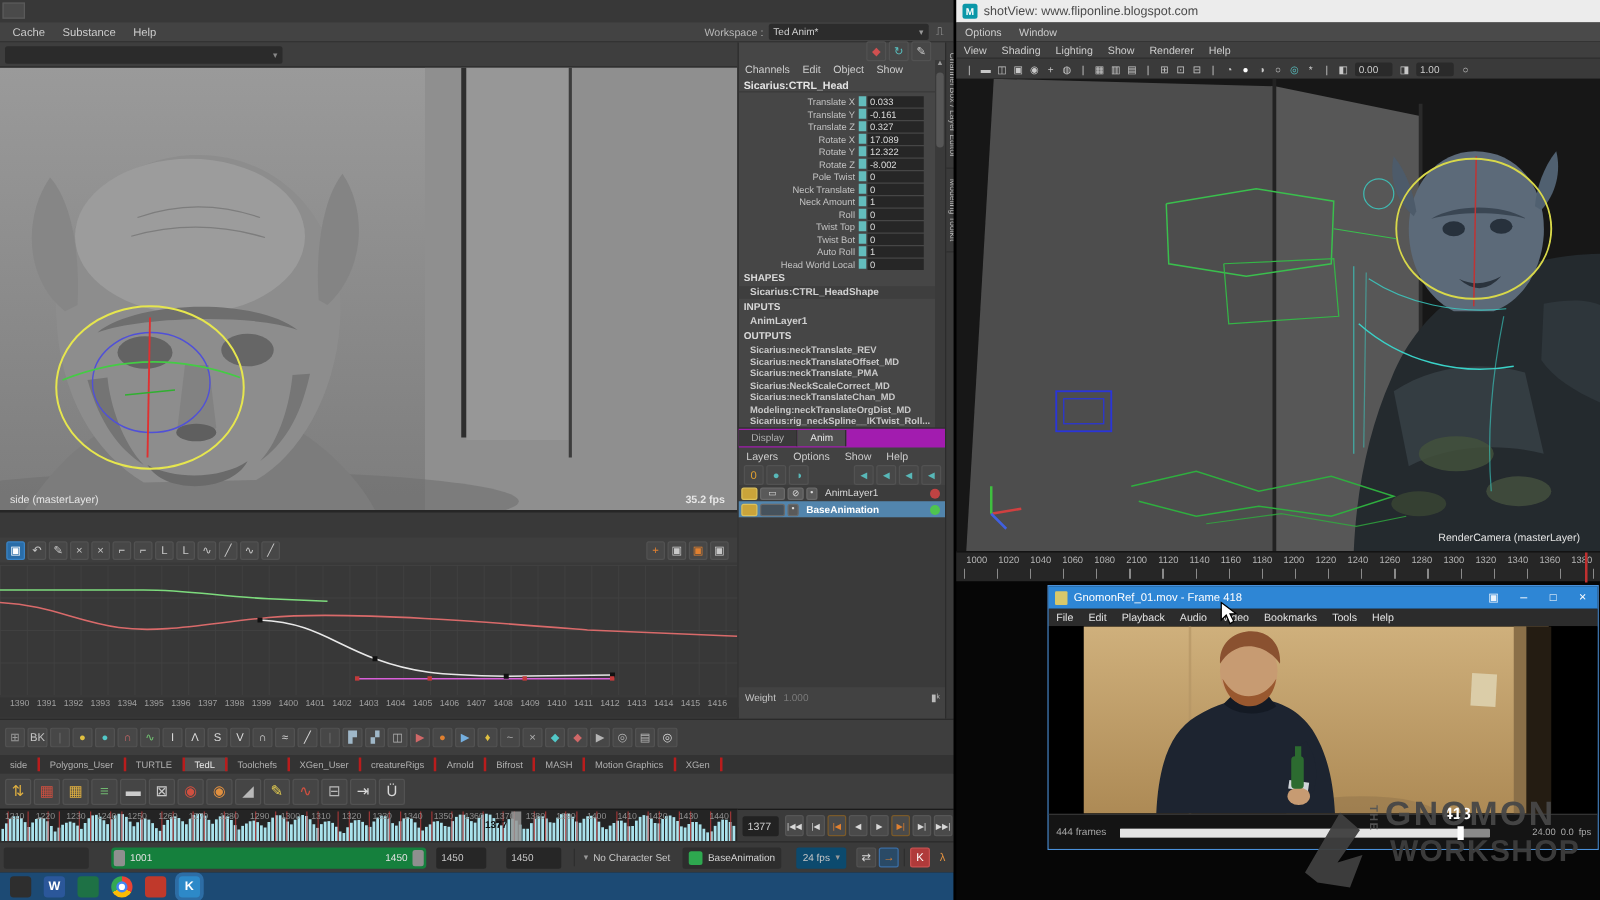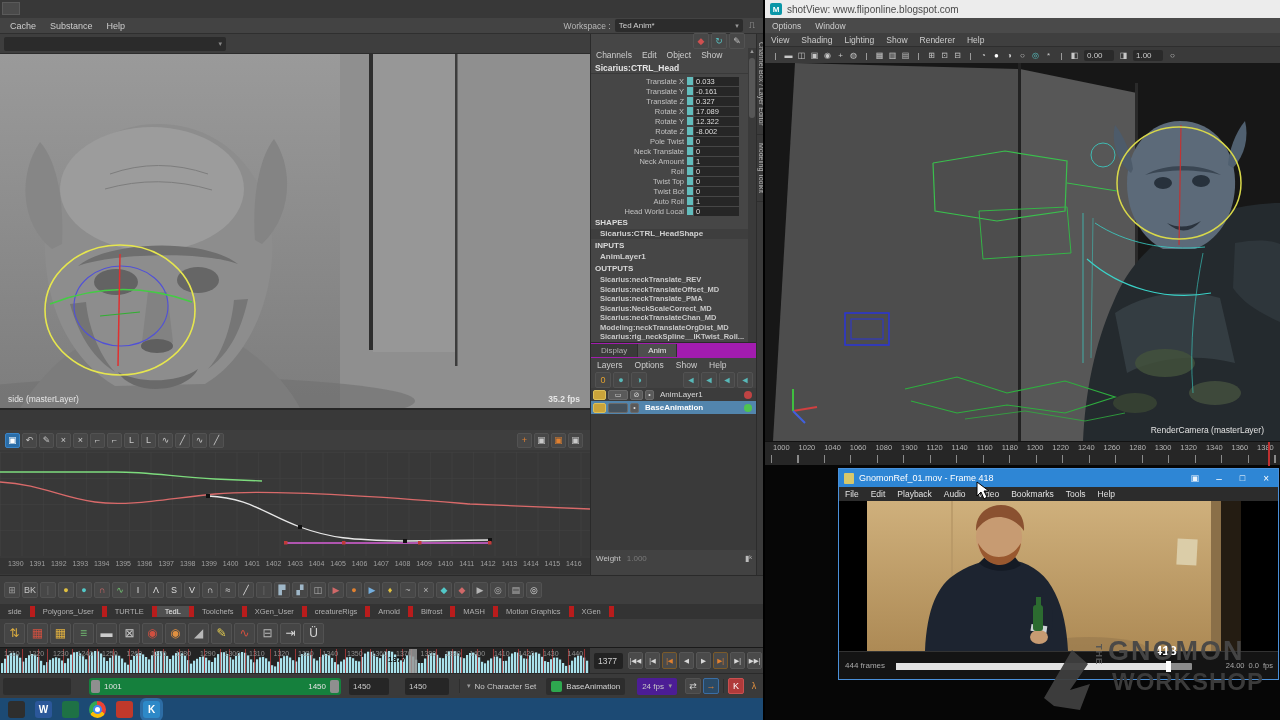--- a/index.html
+++ b/index.html
@@ -25,21 +25,21 @@
 .tlnum{position:absolute;top:2px;font-size:7px;color:#8f8f8f}
 .cbrow{display:flex;align-items:center;height:10px;padding-right:10px}
 .cbl{flex:1;text-align:right;font-size:7.5px;color:#c2c2c2;padding-right:3px;white-space:nowrap}
 .chip{width:6px;height:8px;background:#63bdbd;flex:none}
 .cbv{width:45px;height:9px;background:#262626;color:#dcdcdc;font-size:7.5px;line-height:9px;padding-left:2px;margin-left:1px;flex:none}
 .hdr{font-size:8px;font-weight:bold;color:#dadada;padding-left:4px;height:10px;line-height:10px}
 .sub{font-size:8px;font-weight:bold;color:#d0d0d0;padding-left:9px;height:10px;line-height:10px;white-space:nowrap}
 .out{font-size:7.5px;font-weight:bold;color:#c9c9c9;padding-left:9px;height:9.5px;line-height:9.5px;white-space:nowrap;overflow:hidden}
 .letab{font-size:8px;color:#b0b0b0;padding:2px 10px;background:#3a3a3a;border-right:1px solid #2e2e2e}
 .letab.active{background:#4e4e4e;color:#e8e8e8}
-.stab{font-size:7.5px;color:#b0b0b0;padding:1px 8px;border-right:5px solid #b91c1c;white-space:nowrap}
+.stab{font-size:7.5px;color:#b0b0b0;padding:1px 8px;border-right:2px solid #b91c1c;white-space:nowrap}
 .stab.active{background:#505050;color:#ececec}
 .tbtn{display:inline-flex;align-items:center;justify-content:center;min-width:15px;height:17px;font-size:6.5px;color:#d8d8d8;background:#4a4a4a;border:1px solid #565656;margin:0 1px;border-radius:2px}
 .tbtn.okey{color:#e08030;border-color:#7a5a2a}
 .tbicon{display:inline-flex;width:17px;height:17px;border-radius:3px;align-items:center;justify-content:center;font-size:10px;font-weight:bold;margin:0 5px;color:#fff;flex:none}
 .tbicon.active{box-shadow:0 0 0 3px #2d6da5}
 .chrome{background:conic-gradient(#ea4335 0 120deg,#fbbc05 0 240deg,#34a853 0 360deg);position:relative;border-radius:50%}
 .chrome::after{content:"";position:absolute;left:4px;top:4px;right:4px;bottom:4px;border-radius:50%;background:#fff;border:2px solid #4285f4}
 .vtab{writing-mode:vertical-rl;font-size:7px;color:#b4b4b4;padding:8px 1px;border-bottom:1px solid #2e2e2e;white-space:nowrap}
 .rhandle{width:9px;height:13px;background:#8f8f8f;border-radius:2px;display:inline-block;flex:none}
 .lrow{display:flex;align-items:center;height:13px;padding:0 2px;gap:2px}
@@ -725,21 +725,21 @@
       </span>
       <span style="width:40px;height:17px;background:#262626;color:#c8c8c8;font-size:8px;line-height:17px;padding-left:4px;margin-left:8px;border-radius:2px;flex:none">1450</span>
       <span style="width:44px;height:17px;background:#262626;color:#c8c8c8;font-size:8px;line-height:17px;padding-left:4px;margin-left:16px;border-radius:2px;flex:none">1450</span>
       <span class="sep" style="margin-left:10px"></span>
       <span style="font-size:7px;color:#999;padding:0 4px">▾</span>
       <span style="font-size:8px;color:#c8c8c8;white-space:nowrap">No Character Set</span>
       <span class="r" style="height:17px;background:#2d2d2d;border-radius:2px;margin-left:10px;padding:0 5px">
         <span style="width:11px;height:11px;background:#2ea84f;border-radius:2px;margin-right:4px"></span>
         <span style="font-size:8px;color:#d4d4d4">BaseAnimation</span>
       </span>
-      <span class="r" style="width:60px;height:17px;background:#4c1d95;border-radius:2px;margin-left:12px;padding:0 5px;justify-content:space-between">
+      <span class="r" style="width:60px;height:17px;background:#0c4a6e;border-radius:2px;margin-left:12px;padding:0 5px;justify-content:space-between">
         <span style="font-size:8px;color:#c8c8c8">24 fps</span>
         <span style="font-size:7px;color:#999">▾</span>
       </span>
       <span class="ibox" style="margin-left:8px;color:#d8d8d8">⇄</span>
       <span class="ibox" style="background:#2a4a66;border-color:#3a6ea5;color:#e08030">→</span>
       <span class="sep"></span>
       <span class="ibox" style="background:#b03a3a;border-color:#c85050;color:#fff">K</span>
       <span class="ibox" style="color:#e09040;background:transparent;border:none">λ</span>
     </div>
   </div>
@@ -849,21 +849,21 @@
       <span class="abs" style="right:18px;bottom:6px;font-size:8.5px;color:#e2e2e2">RenderCamera (masterLayer)</span>
     </div>
 
     <div class="abs" style="left:0;top:441px;width:517px;height:24px;background:#262626;border-top:1px solid #111">
       <div id="sv-ruler-nums">
           <span class="rtick">1000</span>
           <span class="rtick">1020</span>
           <span class="rtick">1040</span>
           <span class="rtick">1060</span>
           <span class="rtick">1080</span>
-          <span class="rtick">1900</span>
+          <span class="rtick">2100</span>
           <span class="rtick">1120</span>
           <span class="rtick">1140</span>
           <span class="rtick">1160</span>
           <span class="rtick">1180</span>
           <span class="rtick">1200</span>
           <span class="rtick">1220</span>
           <span class="rtick">1240</span>
           <span class="rtick">1260</span>
           <span class="rtick">1280</span>
           <span class="rtick">1300</span>

